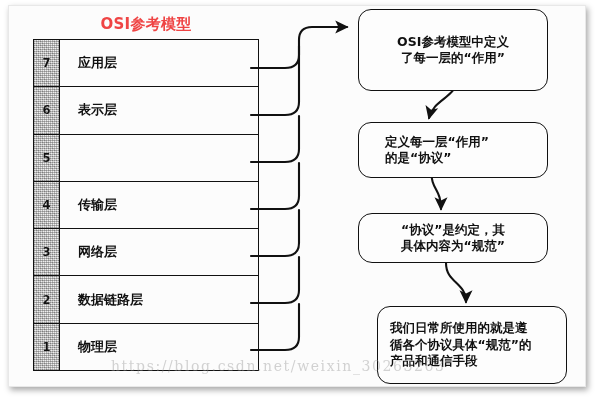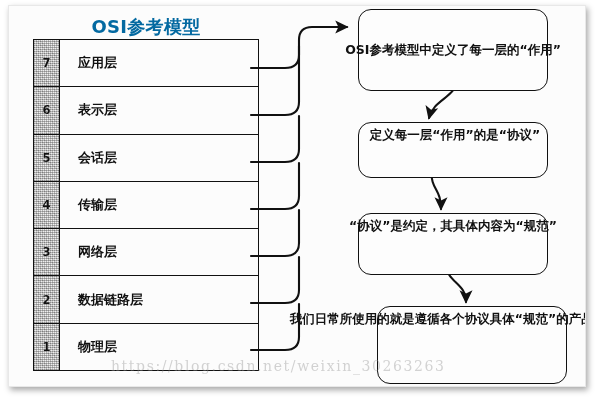--- a/index.html
+++ b/index.html
@@ -21,21 +21,21 @@
   }
   #shadowfill{
     position:absolute;left:0;top:0;width:600px;height:402px;
     background:#ffffff;z-index:0;
   }
 
   
   #osi-title{
     position:absolute;left:24px;top:9px;width:226px;
     text-align:center;
-    font-size:18px;font-weight:bold;color:#0369a1;
+    font-size:15px;font-weight:bold;color:#ef4444;
     letter-spacing:0.3px;
     white-space:nowrap;
   }
   #osi-table{
     position:absolute;left:24px;top:33px;
     width:226px;height:332px;
     border:1.6px solid #111;
     box-sizing:border-box;
     display:flex;flex-direction:column;
   }
@@ -68,30 +68,30 @@
     white-space:nowrap;
   }
 
   
   .flow-box{
     position:absolute;
     border:1.7px solid #111;
     border-radius:13px;
     background:#fdfdfd;
     box-sizing:border-box;
-    display:flex;flex-direction:row;justify-content:center;
+    display:flex;flex-direction:column;justify-content:center;
     font-size:12.5px;font-weight:bold;color:#111;
     line-height:1.32;
     padding:4px 10px;
   }
   .flow-box .ln{white-space:nowrap;}
   #box1{left:349px;top:3px;width:190px;height:82px;align-items:center;}
   #box1 .ln{text-align:center;}
-  #box2{left:349px;top:116px;width:190px;height:56px;align-items:flex-start;padding-left:14px;}
-  #box3{left:349px;top:207px;width:190px;height:62px;}
+  #box2{left:349px;top:116px;width:190px;height:56px;align-items:flex-start;padding-left:26px;}
+  #box3{left:349px;top:207px;width:190px;height:50px;align-items:center;border-radius:14px;}
   #box4{left:368px;top:300px;width:190px;height:78px;align-items:flex-start;padding-left:12px;}
 
   
   #wires{position:absolute;left:0;top:0;width:576px;height:380px;pointer-events:none;}
 
   
   #watermark{
     position:absolute;left:102px;top:352px;
     font-family:"DejaVu Serif","Liberation Serif",serif;
     font-size:14px;letter-spacing:1.6px;
@@ -115,21 +115,20 @@
       <div class="osi-name">应用层</div>
     </div>
 
     <div class="osi-row">
       <div class="osi-num">6</div>
       <div class="osi-name">表示层</div>
     </div>
 
     <div class="osi-row">
       <div class="osi-num">5</div>
-      <div class="osi-name">会话层</div>
     </div>
 
     <div class="osi-row">
       <div class="osi-num">4</div>
       <div class="osi-name">传输层</div>
     </div>
 
     <div class="osi-row">
       <div class="osi-num">3</div>
       <div class="osi-name">网络层</div>

